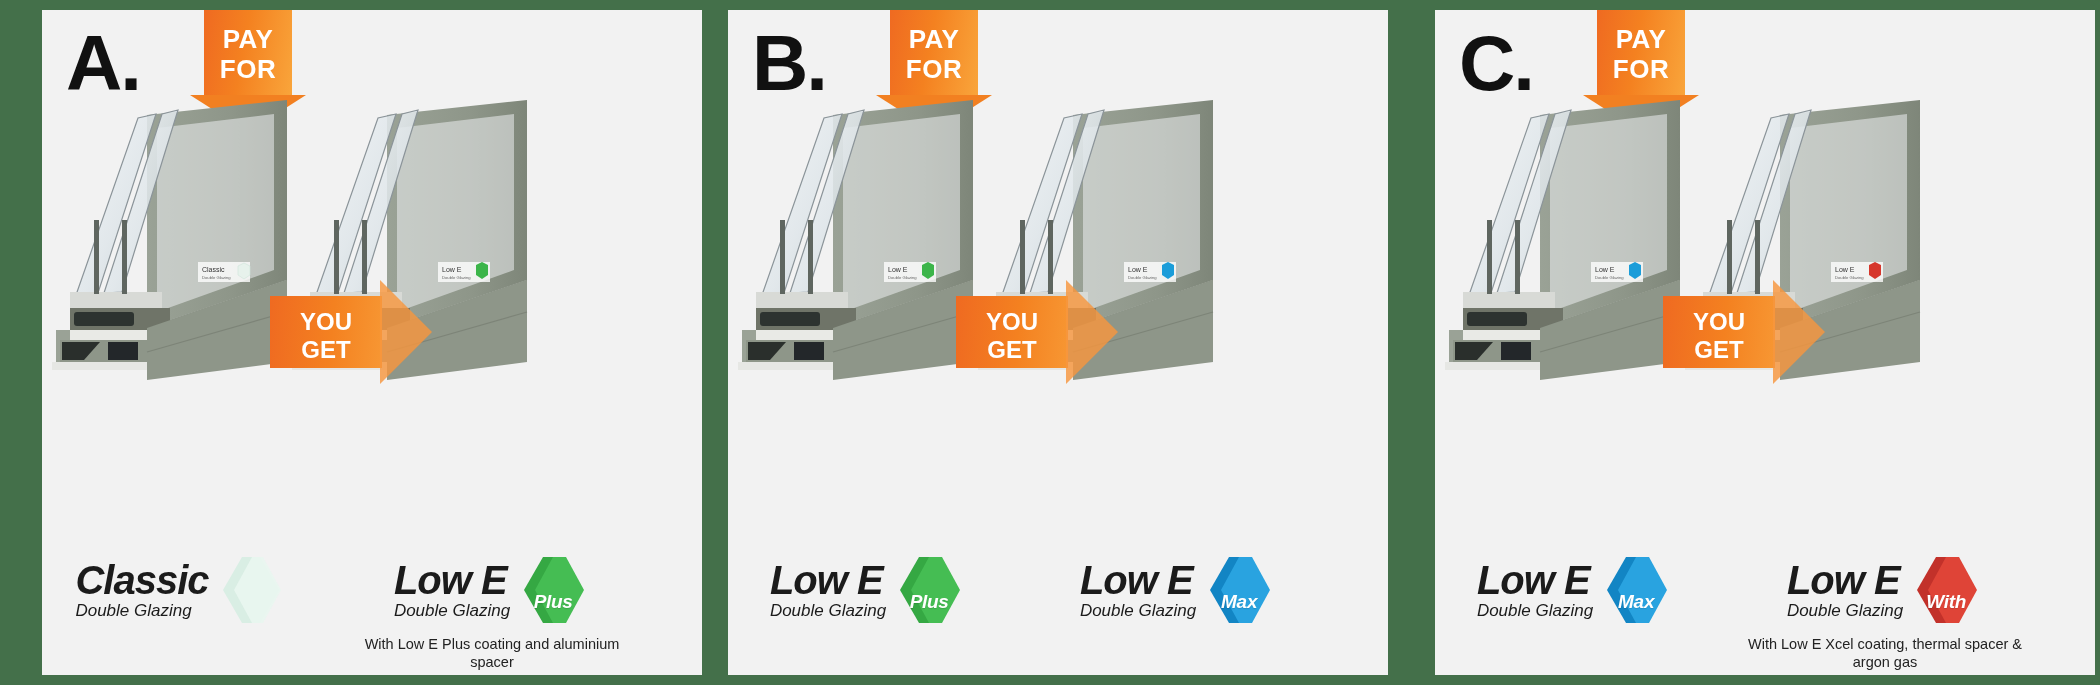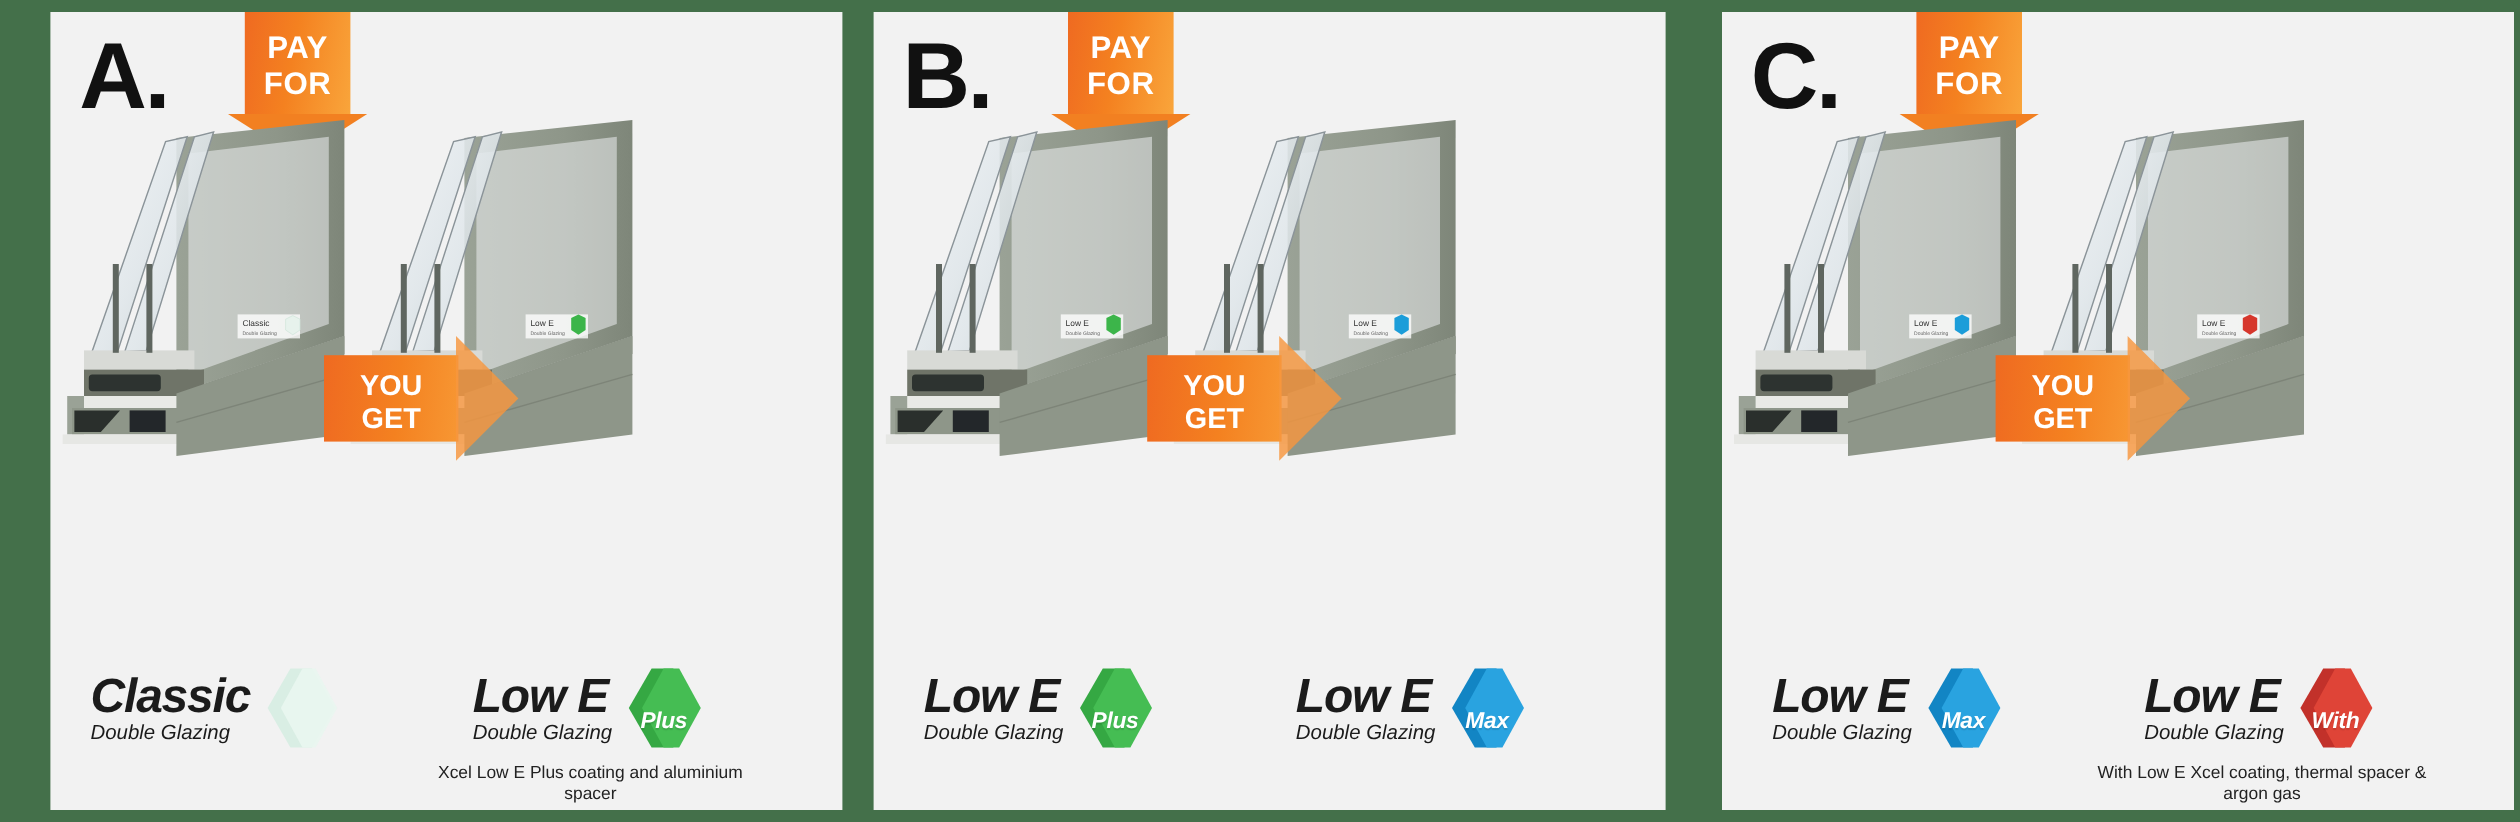--- a/index.html
+++ b/index.html
@@ -322,21 +322,21 @@
           <div class="psub">Double Glazing</div>
         </div>
         <div class="badge">
           <svg width="74" height="70" viewBox="0 0 74 70">
             <polygon points="27,2 45,2 64,35 45,68 27,68 8,35" fill="#35a843"></polygon>
             <polygon points="37,2 50,2 68,35 50,68 37,68 19,35" fill="#45bd53"></polygon>
           </svg>
           <div class="btxt">Plus</div>
         </div>
       </div>
-      <div class="pdesc">Xcel Low E Plus coating and aluminium spacer</div>
+      <div class="pdesc">With Low E Plus coating and aluminium spacer</div>
     </div>
   </div>
 
   <div class="panel" id="panel-b">
     <div class="panel-letter">B.</div>
 
     <div class="pay-arrow">
       <div class="shaft"></div>
       <div class="head"></div>
       <div class="ptxt">

